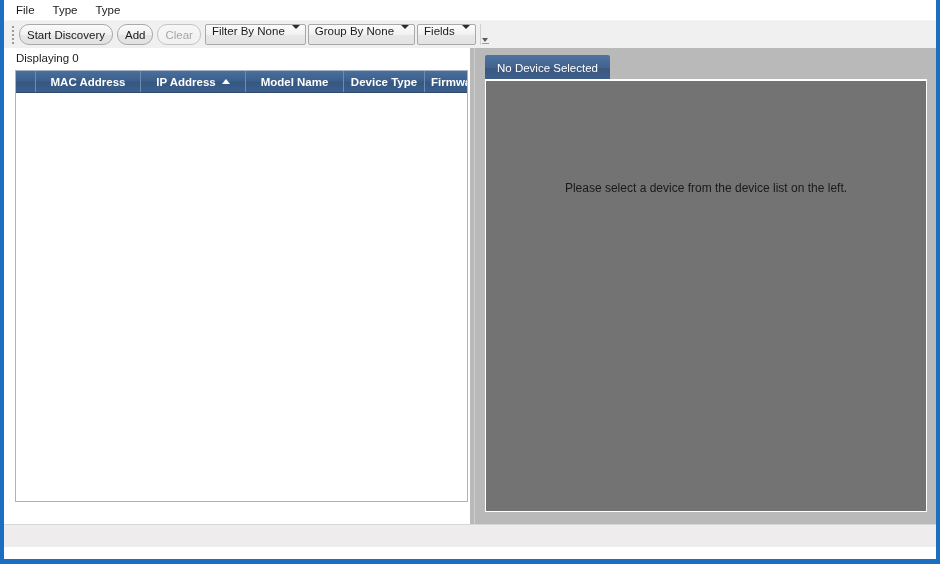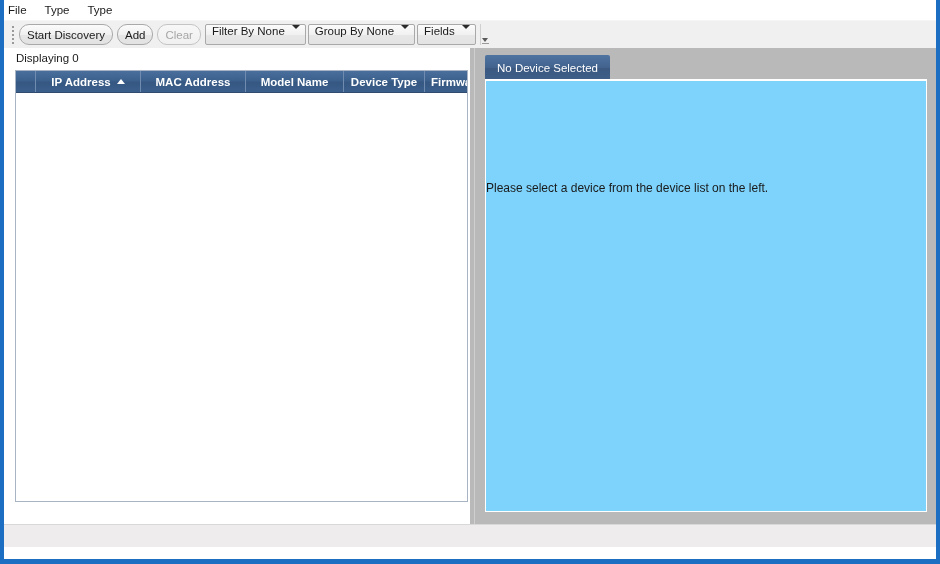--- a/index.html
+++ b/index.html
@@ -83,21 +83,21 @@
   }
   .win-btn svg { display: block; }
 
   
   .menubar {
     position: relative;
     height: 20px;
     background: #ffffff;
     display: flex;
     align-items: center;
-    padding-left: 4px;
+    padding-left: 12px;
     z-index: 3;
   }
   .menu-item {
     font-size: 11.5px;
     color: #1a1a1a;
     padding: 2px 9px 2px 0px;
     margin-right: 9px;
     white-space: nowrap;
   }
 
@@ -310,26 +310,26 @@
     border-top-right-radius: 2px;
     white-space: nowrap;
   }
   .tab-page {
     position: absolute;
     left: 3px;
     top: 31px;
     right: 9px;
     bottom: 12px;
     box-sizing: border-box;
-    background: #7dd3fc;
+    background: #737373;
     border: 1px solid #ffffff;
     border-top: 2px solid #ffffff;
     display: flex;
     align-items: flex-start;
-    justify-content: flex-start;
+    justify-content: center;
   }
   .empty-msg {
     font-size: 12px;
     color: #1a1a1a;
     margin-top: 100px;
     text-align: center;
     white-space: nowrap;
   }
 
   
@@ -388,26 +388,26 @@
   <div class="client">
 
     <div class="left-panel">
       <div class="displaying">Displaying 0</div>
 
       <div class="grid">
         <div class="grid-header">
           <div class="gh-cell corner"></div>
 
           <div class="gh-cell" style="width:105px;flex:none;">
+            <span>MAC Address</span>
+          </div>
+
+          <div class="gh-cell" style="width:105px;flex:none;">
             <span>IP Address</span>
             <span class="gh-sort"></span>
-          </div>
-
-          <div class="gh-cell" style="width:105px;flex:none;">
-            <span>MAC Address</span>
           </div>
 
           <div class="gh-cell" style="width:98px;flex:none;">
             <span>Model Name</span>
           </div>
 
           <div class="gh-cell" style="width:81px;flex:none;">
             <span>Device Type</span>
           </div>
 

